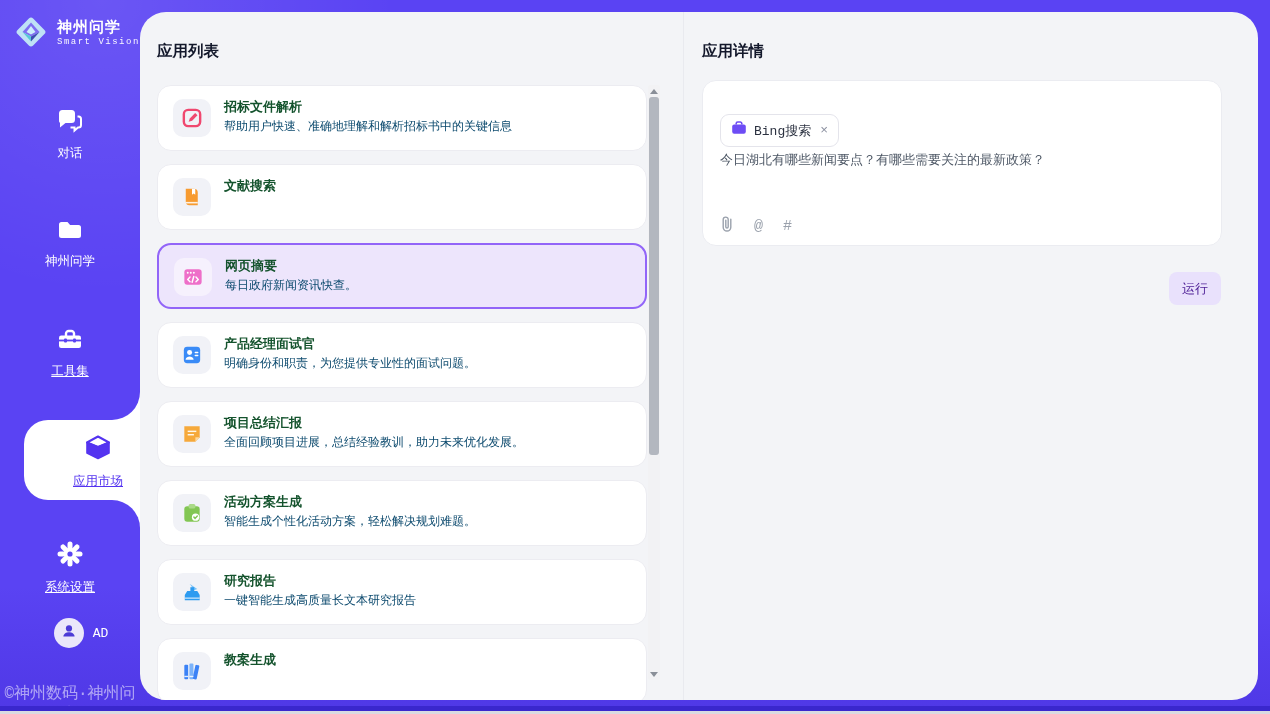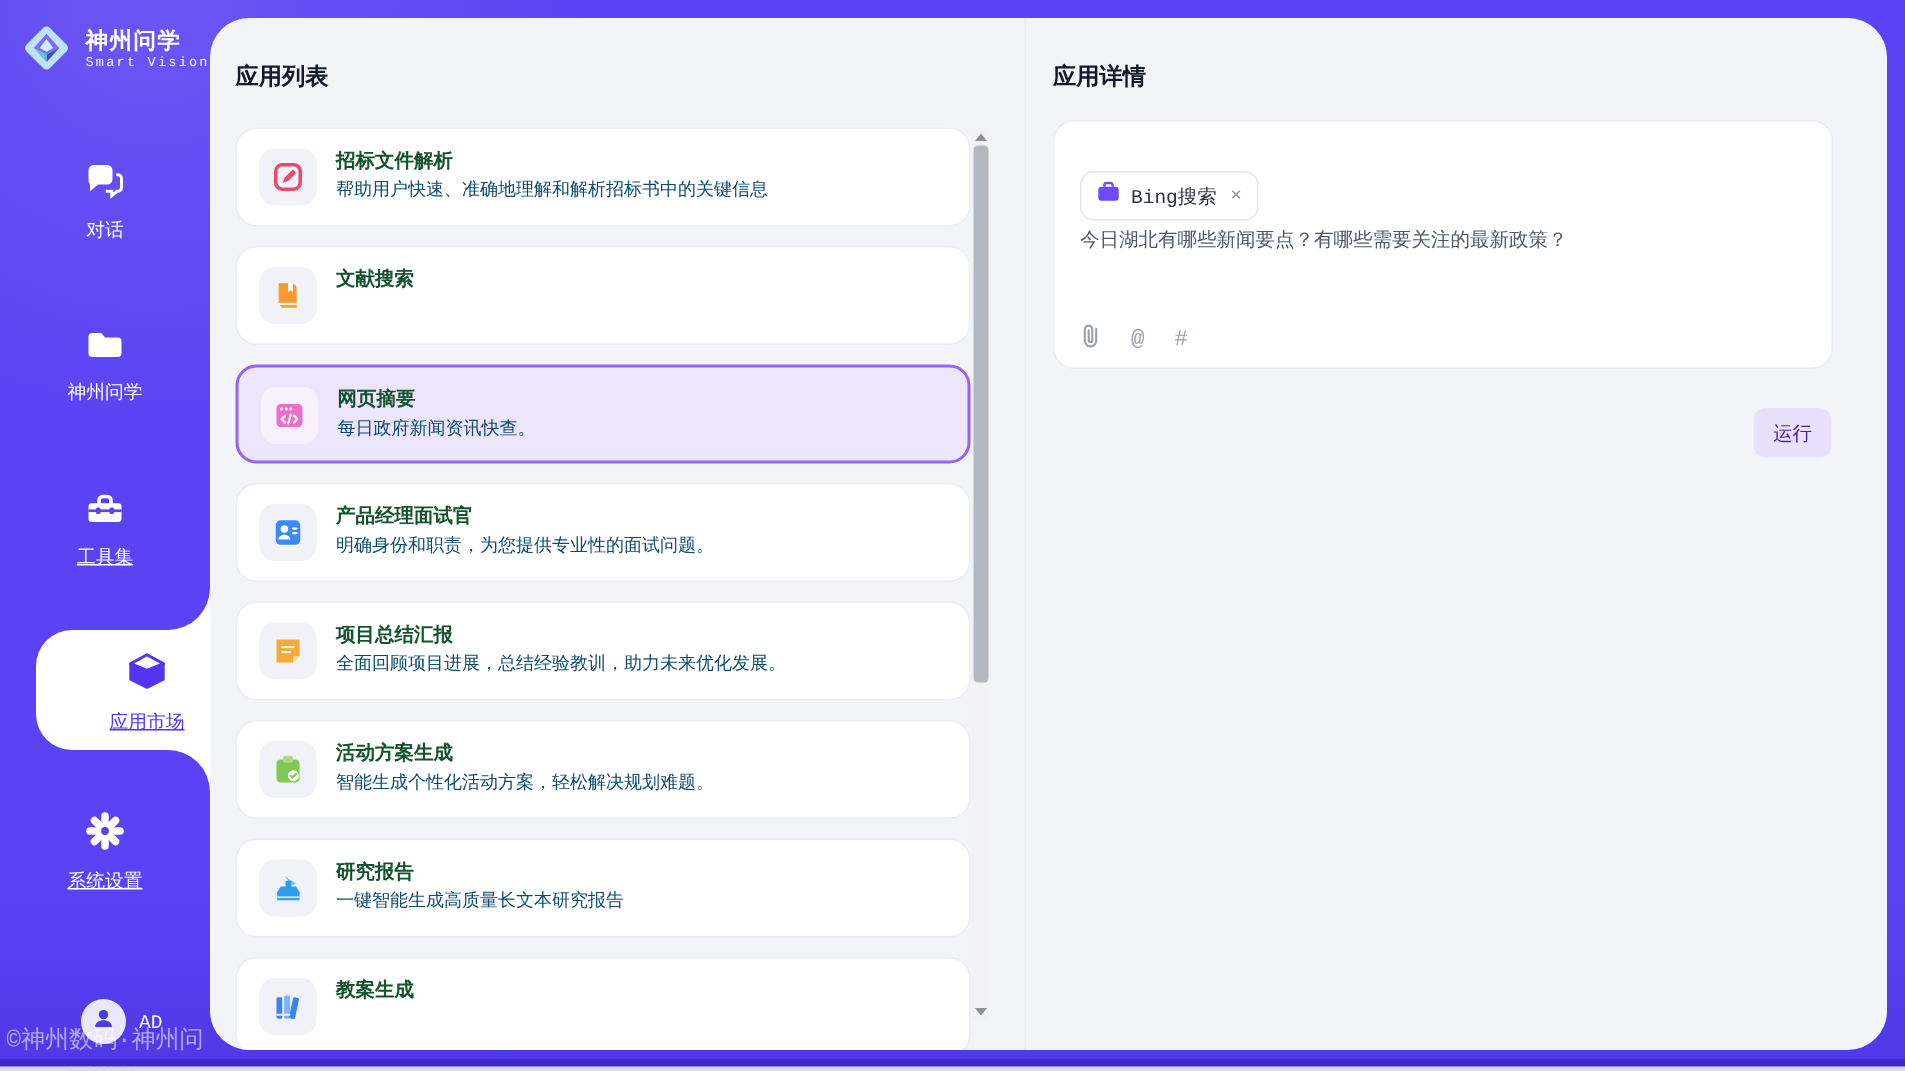--- a/index.html
+++ b/index.html
@@ -24,21 +24,21 @@
   .nav-chat{top:108px;} .nav-folder{top:218px;} .nav-tool{top:326px;} .nav-gear{top:540px;}
   
   .nav-active{position:absolute;left:24px;right:0;top:420px;height:80px;background:#fff;
     border-radius:24px 0 0 24px;text-align:center;padding-top:12px;box-sizing:border-box;cursor:pointer;padding-left:32px;}
   .nav-active .nv-label{display:block;margin-top:4px;font-size:12.5px;color:#5434f0;text-decoration:underline;}
   .tab-corner{position:absolute;right:0;width:28px;height:28px;background:#fff;}
   .tab-corner.tc-top{top:392px;} .tab-corner.tc-bot{top:500px;}
   .tab-corner i{display:block;width:100%;height:100%;background:#5a43f3;}
   .tab-corner.tc-top i{border-bottom-right-radius:100%;}
   .tab-corner.tc-bot i{border-top-right-radius:100%;}
-  .user-row{position:absolute;left:0;top:666px;width:162px;display:flex;align-items:center;justify-content:center;gap:9px;}
+  .user-row{position:absolute;left:0;top:618px;width:162px;display:flex;align-items:center;justify-content:center;gap:9px;}
   .avatar{width:30px;height:30px;border-radius:50%;background:#eae7fa;display:flex;align-items:center;justify-content:center;}
   .user-name{font-size:13px;color:#fff;}
   .copyright{position:absolute;left:0;top:683px;width:140px;text-align:center;font-size:16px;color:rgba(255,255,255,.55);}
 
   
   .panel{position:absolute;left:140px;top:12px;width:1118px;height:688px;background:#f3f4f7;
     border-radius:26px;overflow:hidden;}
   .pane-title{position:absolute;margin:0;font-size:15.5px;font-weight:bold;color:#13182b;}
   .t-list{left:17px;top:29px;} .t-detail{left:562px;top:29px;}
   .v-divider{position:absolute;left:543px;top:0;bottom:0;width:1px;background:#e9eaef;}

